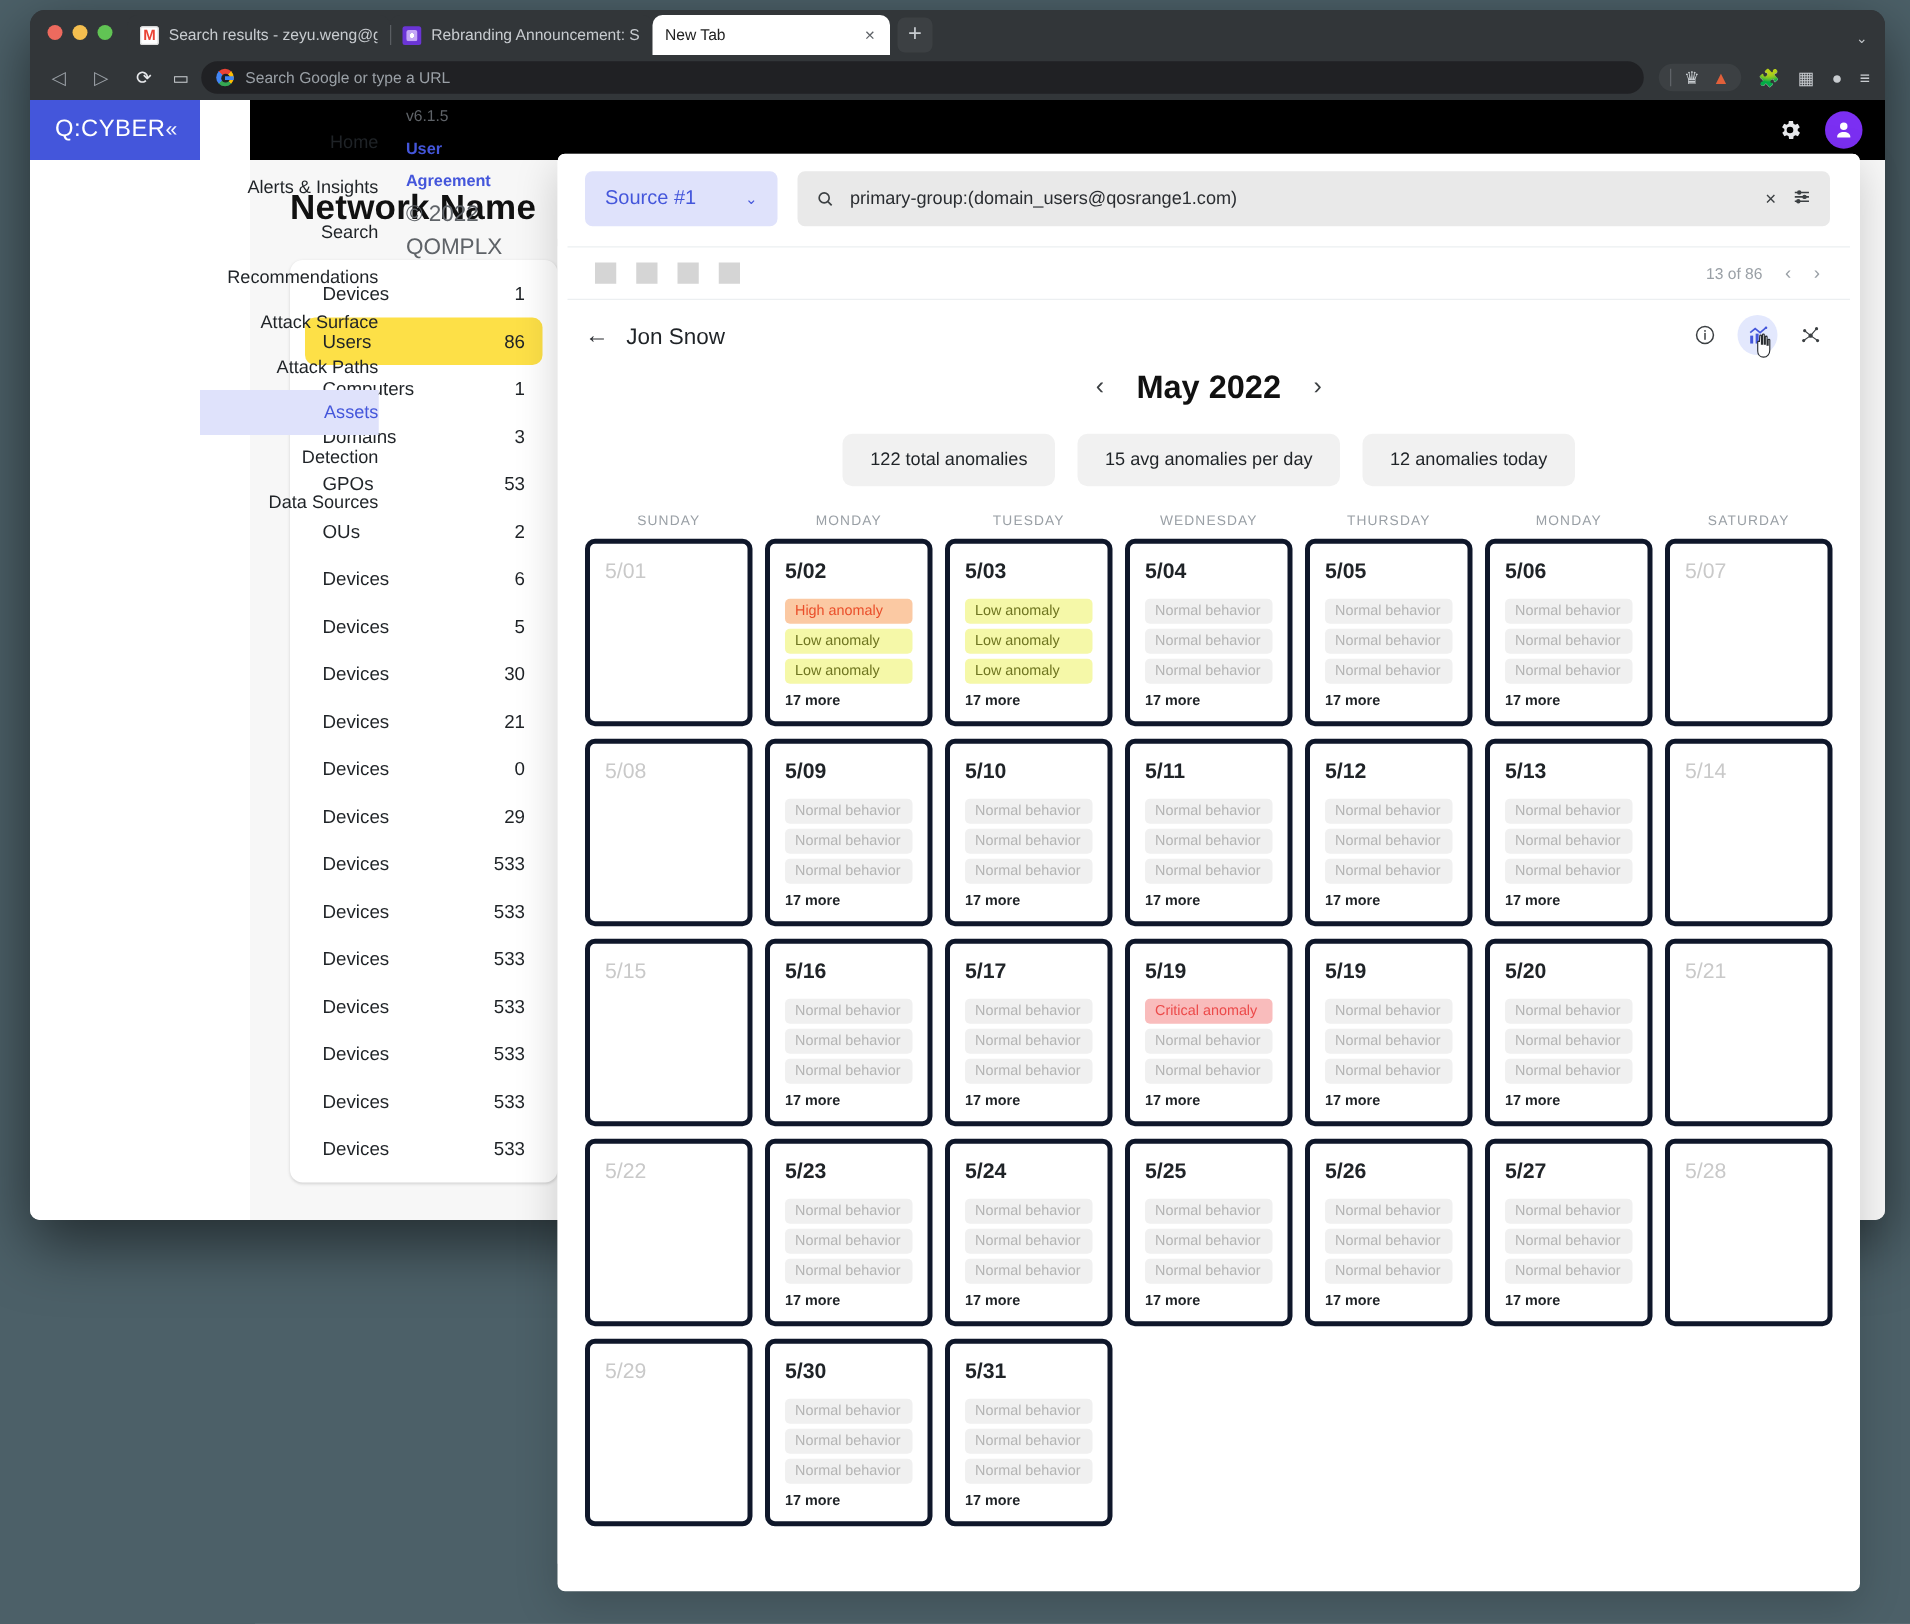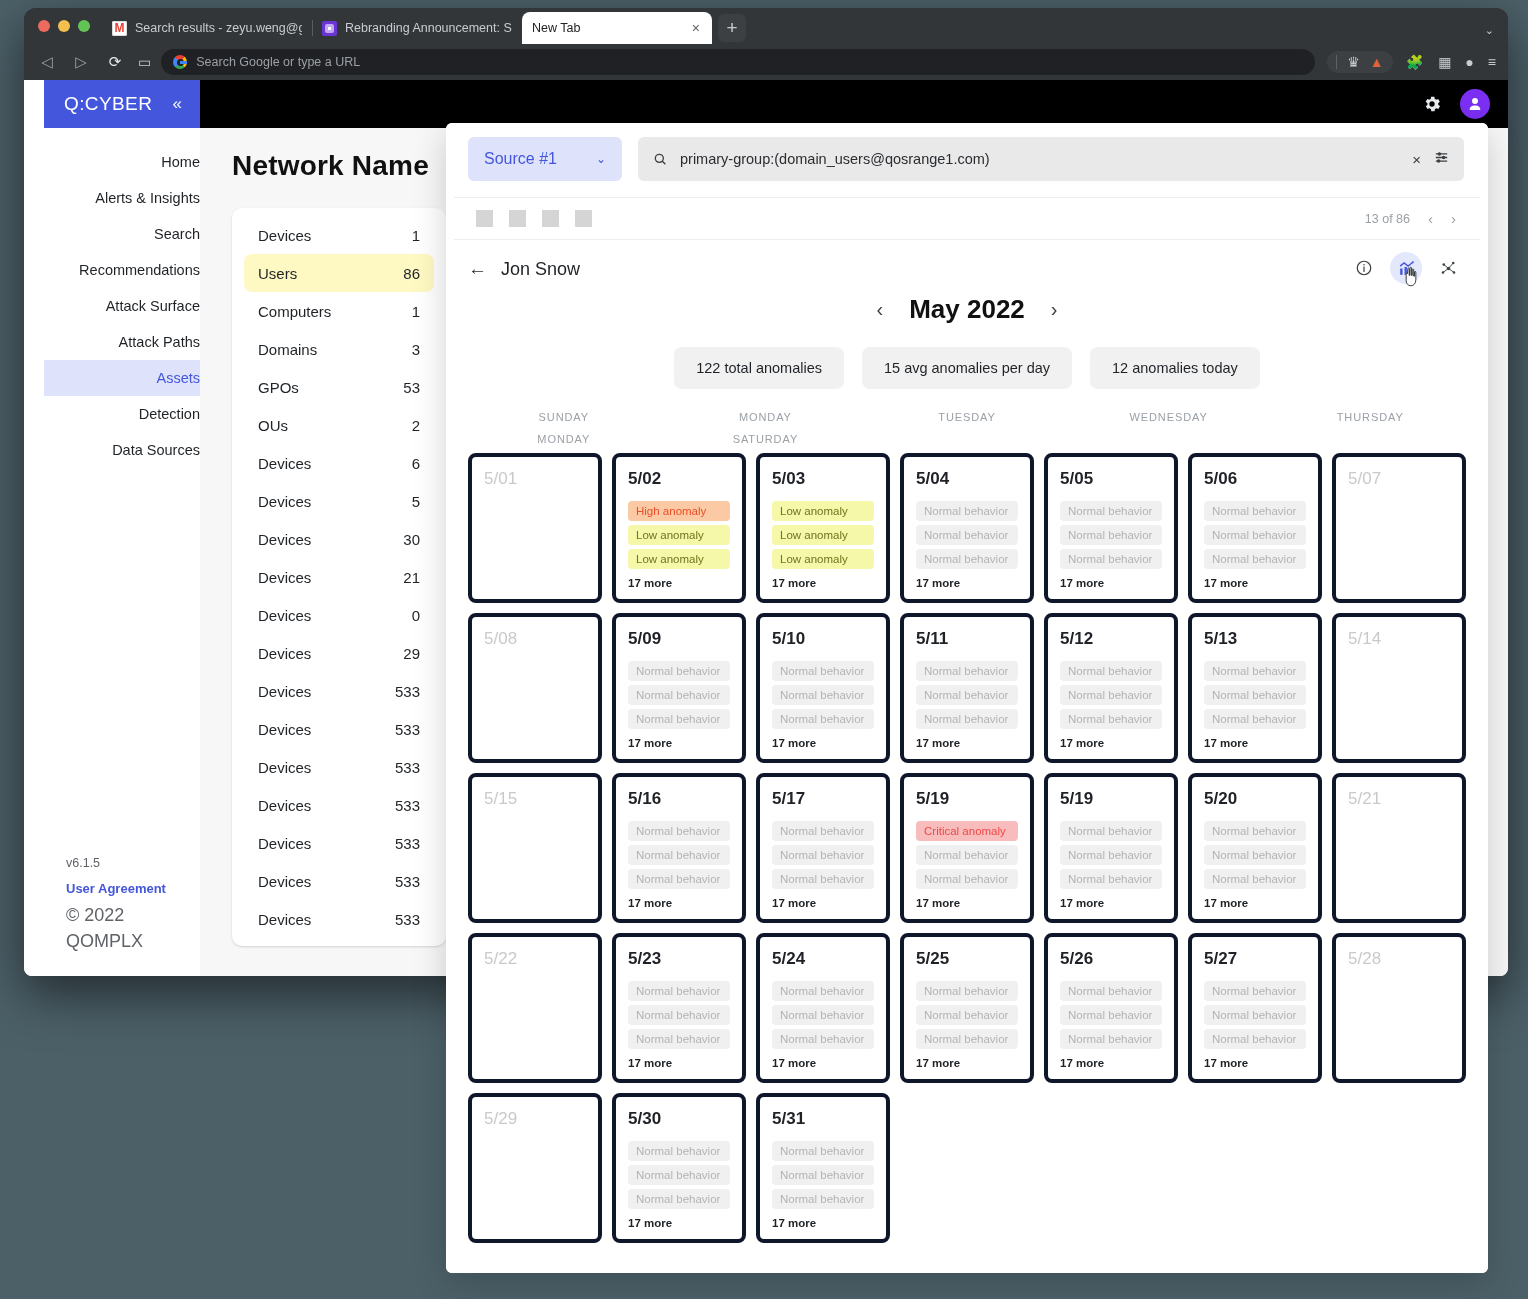--- a/index.html
+++ b/index.html
@@ -98,21 +98,21 @@
   .app-topbar .right { position:absolute; right: 18px; top: 0; height:48px; display:flex; align-items:center; gap:18px; }
   .gear { width: 20px; height: 20px; color: #e8eaed; }
   .avatar {
     width: 30px; height: 30px; border-radius: 50%; background: #7b2ff2;
     display:flex; align-items:center; justify-content:center;
   }
   .avatar svg { width: 18px; height: 18px; fill: #fff; }
 
   .sidebar {
     width: 176px; flex: 0 0 176px; background: #fff; position: relative; z-index: 4;
-    display: flex; flex-direction: column; padding-left: 20px;
+    display: flex; flex-direction: row;
   }
   .brand {
     height: 48px; background: #4456db; color: #fff;
     display:flex; align-items:center; justify-content:space-between;
     padding: 0 18px 0 20px;
   }
   .brand-name { font-size: 19px; letter-spacing: .4px; font-weight: 400; }
   .brand-collapse { font-size: 17px; opacity: .95; }
   .nav { padding-top: 16px; flex: 1; }
   .nav-item {
@@ -130,21 +130,21 @@
   .netcol { position: absolute; left: 32px; top: 70px; width: 214px; }
   .net-title { font-size: 28px; font-weight: bold; color: #111; letter-spacing: .2px; }
   .net-card {
     margin-top: 26px; background: #fff; border-radius: 10px; padding: 8px 12px;
     box-shadow: 0 1px 3px rgba(0,0,0,0.10), 0 1px 2px rgba(0,0,0,0.06);
   }
   .net-row {
     height: 38px; display: flex; align-items: center; justify-content: space-between;
     padding: 0 14px; border-radius: 8px; font-size: 15px; color: #1f2327;
   }
-  .net-row.sel { background: #fef9c3; }
+  .net-row.sel { background: #fde047; }
   .net-row .val { font-size: 15px; }
 
   
   .panel {
     position: absolute; left: 446px; top: 123px; width: 1042px; height: 1150px;
     background: #fff; border-radius: 6px;
     box-shadow: 0 10px 34px rgba(0,0,0,0.18);
     z-index: 9; overflow: hidden;
   }
   .panel-search { display: flex; align-items: center; gap: 16px; padding: 14px 24px 10px 22px; background:#fff; }
@@ -182,21 +182,21 @@
   .cursor-hand { position:absolute; left: 12px; top: 14px; width: 20px; height: 22px; }
 
   .month-row { display:flex; align-items:center; justify-content:center; gap: 26px; padding: 14px 0 2px 0; }
   .month-title { font-size: 26px; font-weight: bold; color: #111; }
   .month-arw { font-size: 20px; color: #3c4043; }
 
   .stats { display:flex; justify-content:center; gap: 18px; padding: 20px 0 8px 0; }
   .stat { background:#f1f1f1; border-radius: 8px; height: 42px; display:flex; align-items:center; padding: 0 22px; font-size: 14.5px; color:#1f2327; }
 
   .cal { padding: 14px 22px 20px 22px; }
-  .dow-row { display: grid; grid-template-columns: repeat(5, 1fr); gap: 10px; margin-bottom: 8px; }
+  .dow-row { display: grid; grid-template-columns: repeat(7, 1fr); gap: 10px; margin-bottom: 8px; }
   .dow { text-align:center; font-size: 11px; letter-spacing: .9px; color:#9aa0a6; }
   .week { display: grid; grid-template-columns: repeat(7, 1fr); gap: 10px; margin-bottom: 10px; }
   .day {
     border: 4px solid #0f172a; border-radius: 8px; min-height: 140px;
     padding: 12px 12px 10px 12px;
   }
   .day.empty { background: #fff; }
   .day .dnum { font-size: 17px; font-weight: bold; color: #1f2327; margin-bottom: 12px; }
   .day.empty .dnum { color: #c9c9c9; font-weight: normal; }
   .ev {

